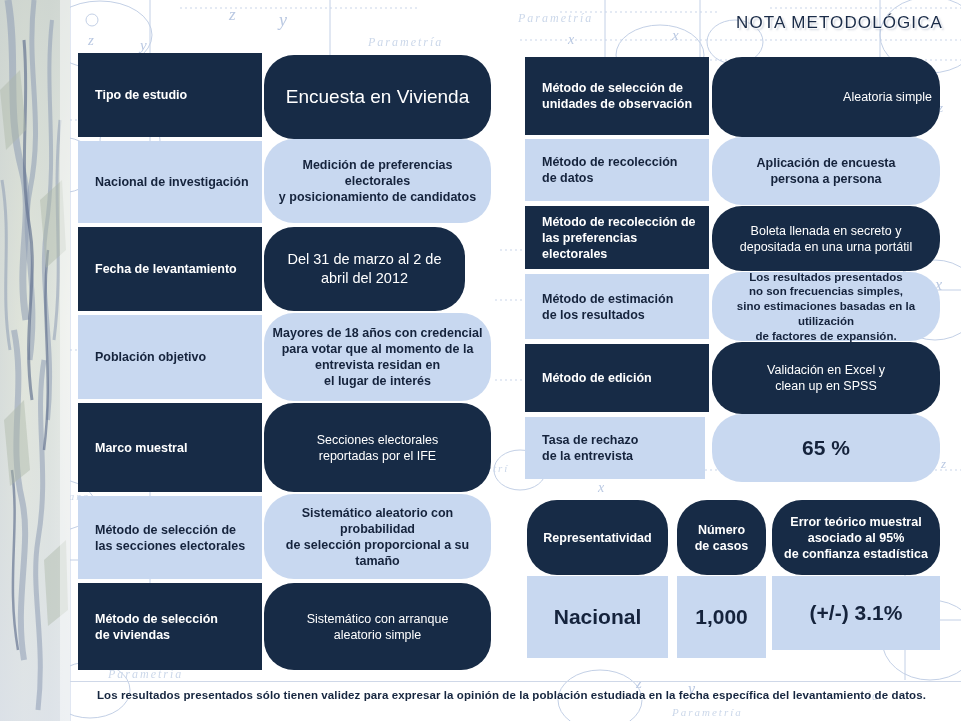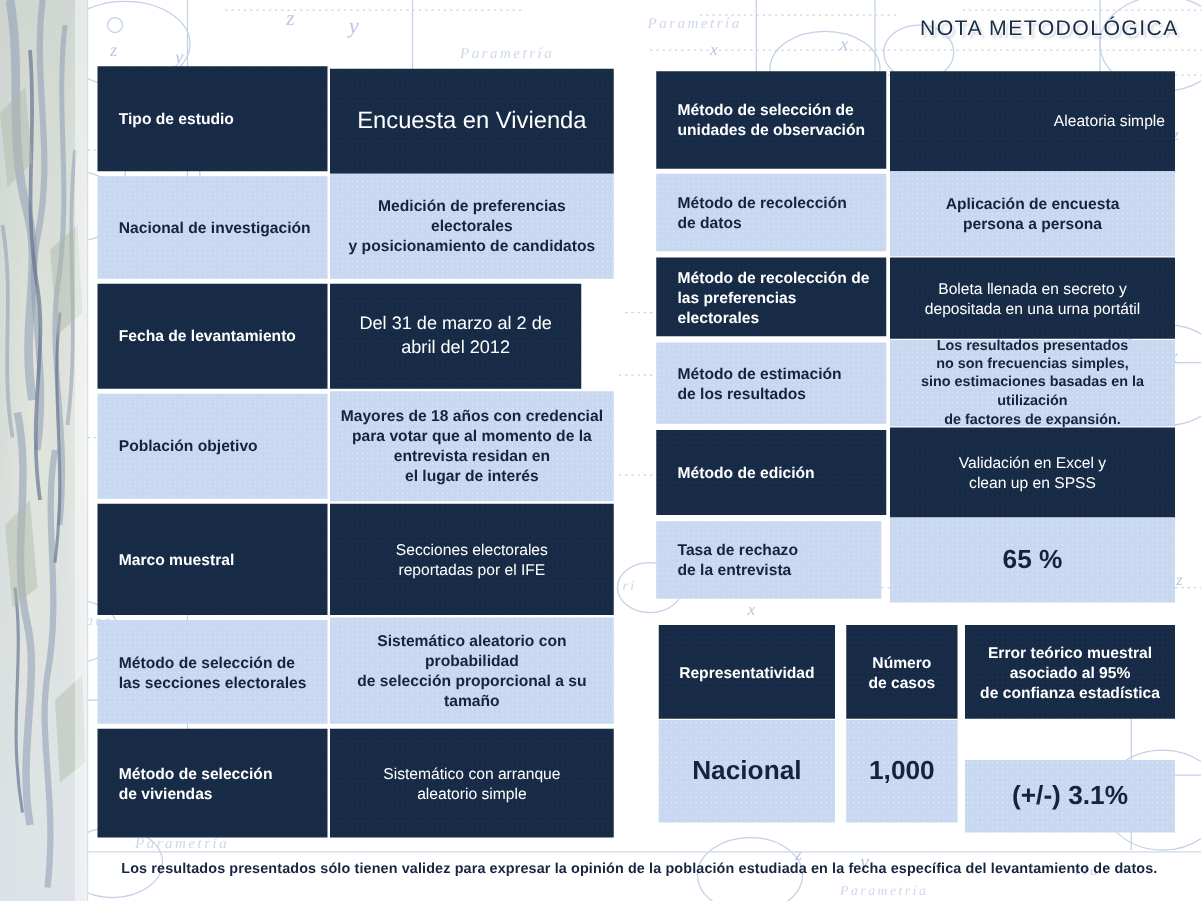--- a/index.html
+++ b/index.html
@@ -80,21 +80,21 @@
   }
 
   
   .label-cell .txt {
     text-align: left;
     padding-left: 17px;
   }
   .label-cell { font-size: 12.5px; font-weight: 700; }
   .label-cell.dark { font-weight: 600; }
 
-  .value-cell { font-size: 12.5px; font-weight: 400; }
+  .value-cell { font-size: 12.5px; font-weight: 400; border-radius: 30px; }
   .value-cell.dark { font-weight: 400; }
   .value-cell.light { font-weight: 600; }
 
   .big-value { font-size: 21px; font-weight: 700; }
   .headline  { font-size: 19px; font-weight: 700; }
   .date-value{ font-size: 14.5px; font-weight: 700; }
 
   
   .footer-rule {
     position: absolute;
@@ -379,20 +379,20 @@
   </div>
   <div class="cell light big-value" style="left:677px; top:576px; width:89px; height:82px;">
     <span class="txt">1,000</span>
   </div>
 
   <div class="cell dark value-cell" style="left:772px; top:500px; width:168px; height:75px; font-weight:600;">
     <span class="txt multiline" style="white-space: pre-line;">Error teórico muestral
 asociado al 95%
 de confianza estadística</span>
   </div>
-  <div class="cell light big-value" style="left:772px; top:608px; width:168px; height:58px;">
+  <div class="cell light big-value" style="left:772px; top:576px; width:168px; height:74px;">
     <span class="txt">(+/-) 3.1%</span>
   </div>
 
   <div class="footer-rule"></div>
   <div class="footer-note">Los resultados presentados sólo tienen validez para expresar la opinión de la población estudiada en la fecha específica del levantamiento de datos.</div>
 
 </div>
 
 </body></html>

